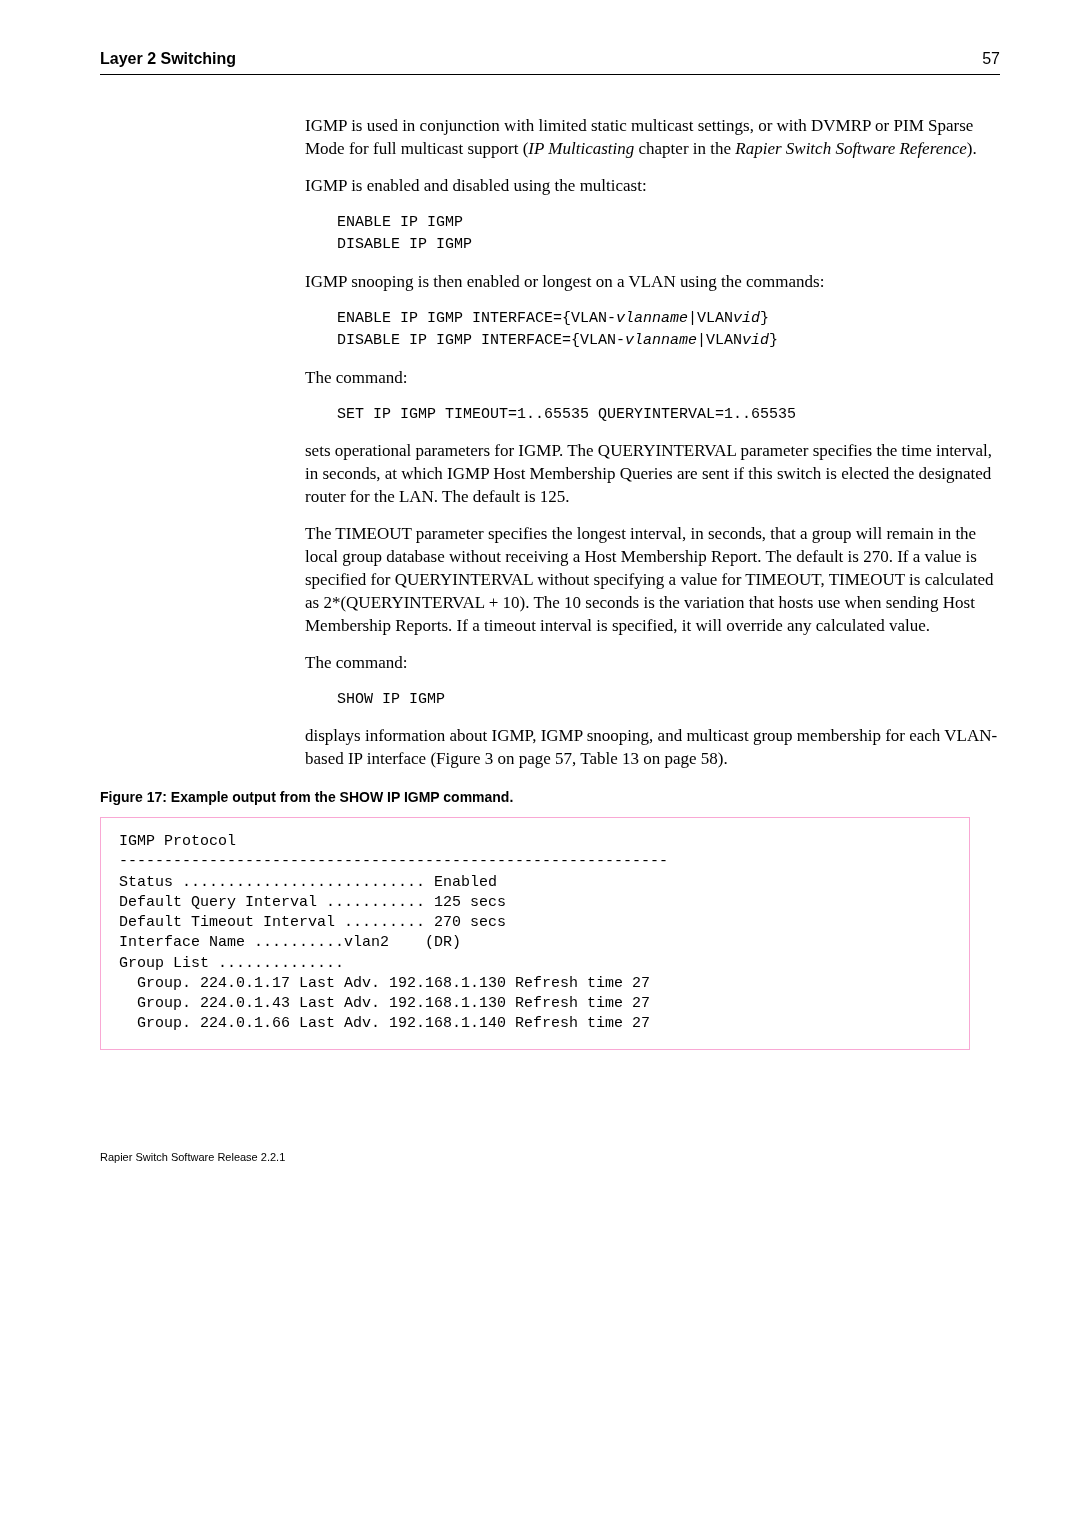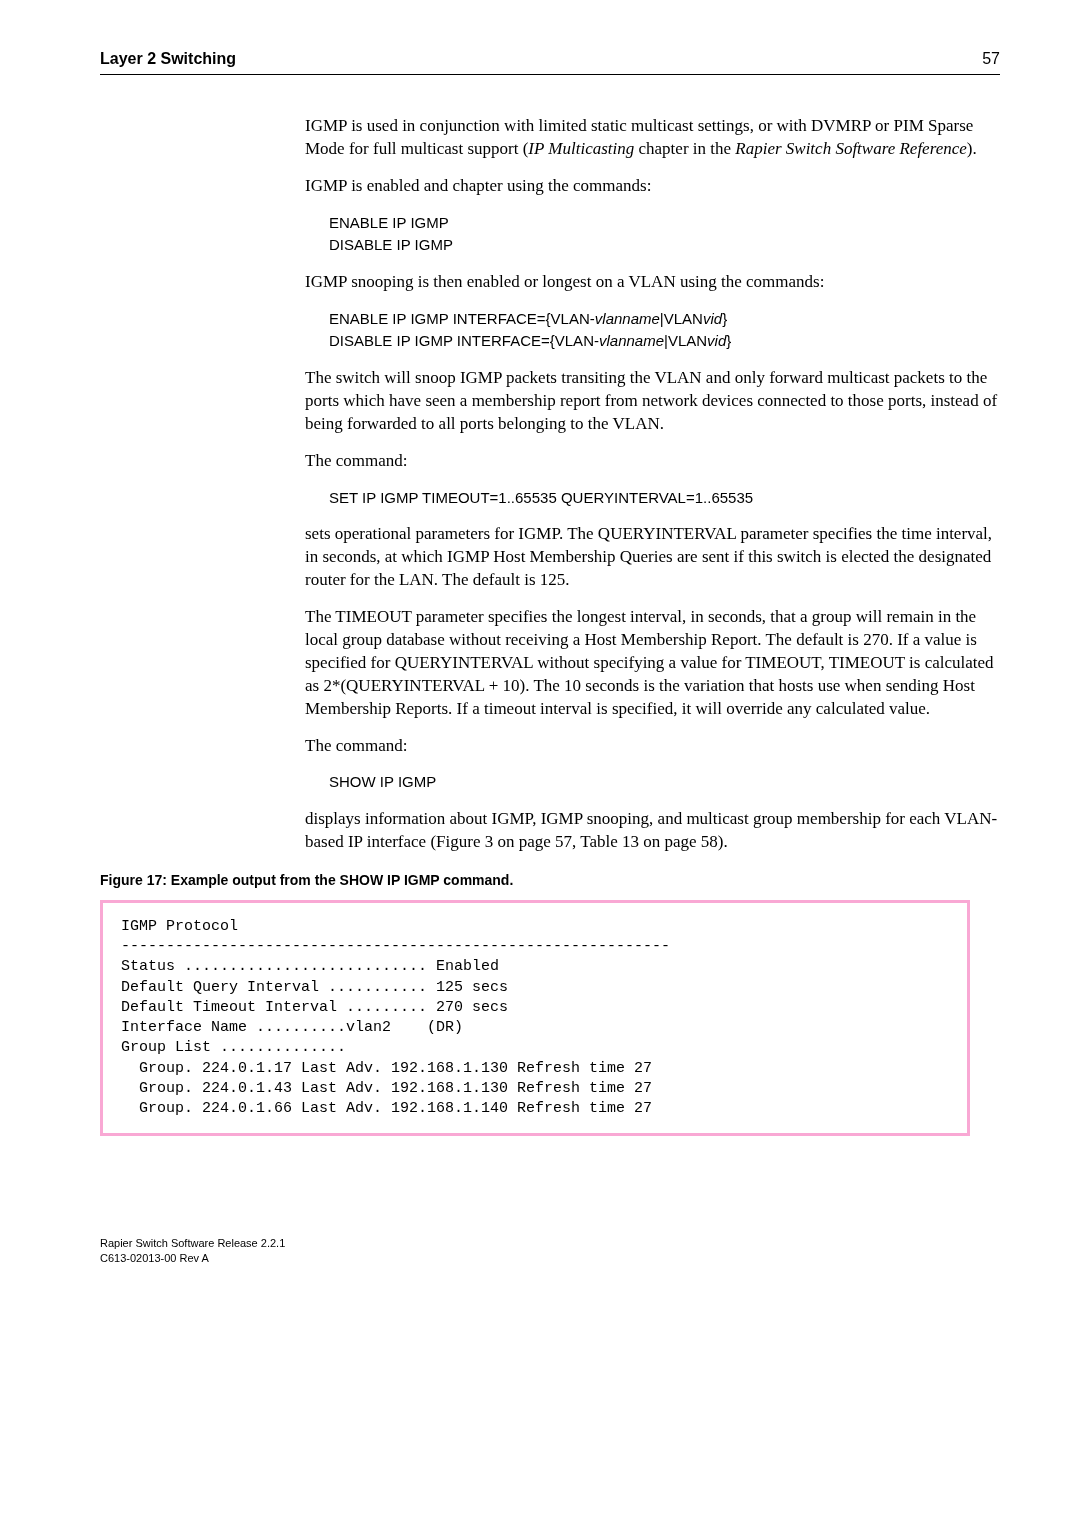--- a/index.html
+++ b/index.html
@@ -36,35 +36,35 @@
   }
   .body-area {
     margin-left: 205px;
     font-size: 17px;
     line-height: 1.35;
   }
   .para {
     margin: 0 0 14px 0;
   }
   .codeblock {
-    font-family: Liberation Sans, sans-serif;
+    font-family: Liberation Mono, monospace;
     font-size: 15px;
     white-space: pre;
-    margin: 6px 0 14px 24px;
+    margin: 6px 0 14px 32px;
     line-height: 1.5;
   }
   .italic { font-style: italic; }
   .fig-caption {
     font-family: Arial, Helvetica, sans-serif;
     font-weight: bold;
     font-size: 14px;
     margin: 18px 0 12px 0;
   }
   .fig-box {
-    border: 3px solid #f9a8d4;
+    border: 1px solid #f9a8d4;
     padding: 14px 18px;
     font-family: 'Courier New', Courier, monospace;
     font-size: 15px;
     white-space: pre;
     line-height: 1.35;
     margin-right: 30px;
   }
   .footer {
     margin-top: 100px;
     font-family: Arial, Helvetica, sans-serif;
@@ -82,29 +82,28 @@
     <span class="header-pagenum">57</span>
   </div>
   <hr class="header-rule">
 
   <div class="body-area">
 
     <p class="para">
       <span>IGMP is used in conjunction with limited static multicast settings, or with DVMRP or PIM Sparse Mode for full multicast support (</span><span class="italic">IP Multicasting</span><span> chapter in the </span><span class="italic">Rapier Switch Software Reference</span><span>).</span>
     </p>
 
-    <p class="para">IGMP is enabled and chapter using the commands:</p>
+    <p class="para">IGMP is enabled and disabled using the multicast:</p>
     <div class="codeblock">ENABLE IP IGMP
 DISABLE IP IGMP</div>
 
     <p class="para">IGMP snooping is then enabled or longest on a VLAN using the commands:</p>
     <div class="codeblock"><span>ENABLE IP IGMP INTERFACE={VLAN-</span><span class="italic">vlanname</span><span>|VLAN</span><span class="italic">vid</span><span>}</span>
 <span>DISABLE IP IGMP INTERFACE={VLAN-</span><span class="italic">vlanname</span><span>|VLAN</span><span class="italic">vid</span><span>}</span></div>
 
-    <p class="para">The switch will snoop IGMP packets transiting the VLAN and only forward multicast packets to the ports which have seen a membership report from network devices connected to those ports, instead of being forwarded to all ports belonging to the VLAN.</p>
 
     <p class="para">The command:</p>
     <div class="codeblock">SET IP IGMP TIMEOUT=1..65535 QUERYINTERVAL=1..65535</div>
 
     <p class="para">sets operational parameters for IGMP. The QUERYINTERVAL parameter specifies the time interval, in seconds, at which IGMP Host Membership Queries are sent if this switch is elected the designated router for the LAN. The default is 125.</p>
 
     <p class="para">The TIMEOUT parameter specifies the longest interval, in seconds, that a group will remain in the local group database without receiving a Host Membership Report. The default is 270. If a value is specified for QUERYINTERVAL without specifying a value for TIMEOUT, TIMEOUT is calculated as 2*(QUERYINTERVAL + 10). The 10 seconds is the variation that hosts use when sending Host Membership Reports. If a timeout interval is specified, it will override any calculated value.</p>
 
     <p class="para">The command:</p>
     <div class="codeblock">SHOW IP IGMP</div>
@@ -119,15 +118,14 @@
 Default Query Interval ........... 125 secs
 Default Timeout Interval ......... 270 secs
 Interface Name ..........vlan2    (DR)
 Group List ..............
   Group. 224.0.1.17 Last Adv. 192.168.1.130 Refresh time 27
   Group. 224.0.1.43 Last Adv. 192.168.1.130 Refresh time 27
   Group. 224.0.1.66 Last Adv. 192.168.1.140 Refresh time 27</div>
 
   <div class="footer">
     <div>Rapier Switch Software Release 2.2.1</div>
-    <div>C613-02013-00 Rev A</div>
   </div>
 </div>
 
 </body></html>

